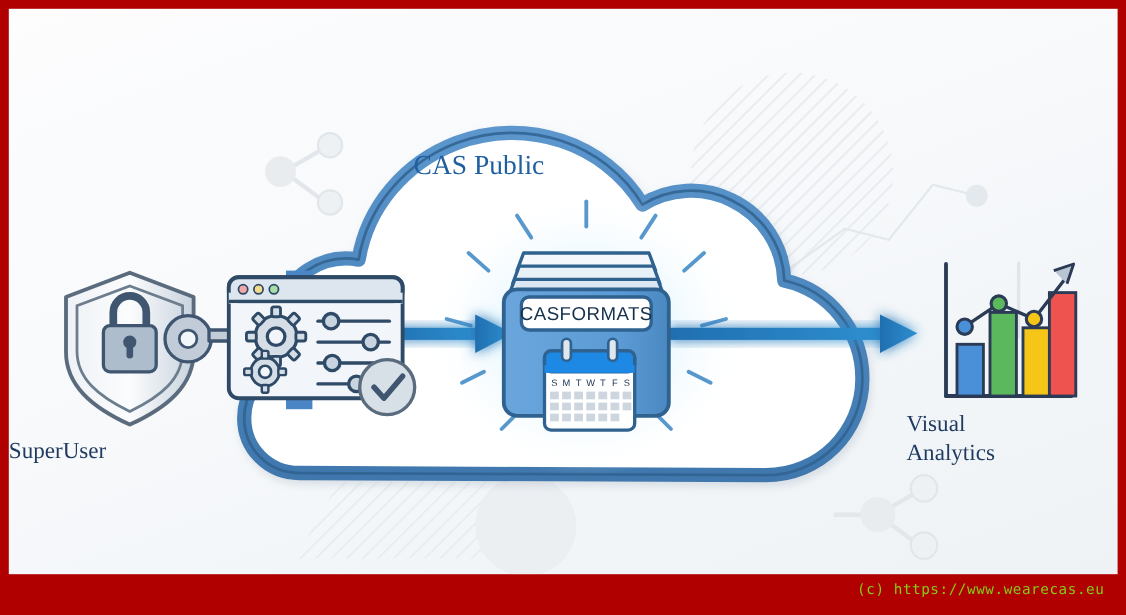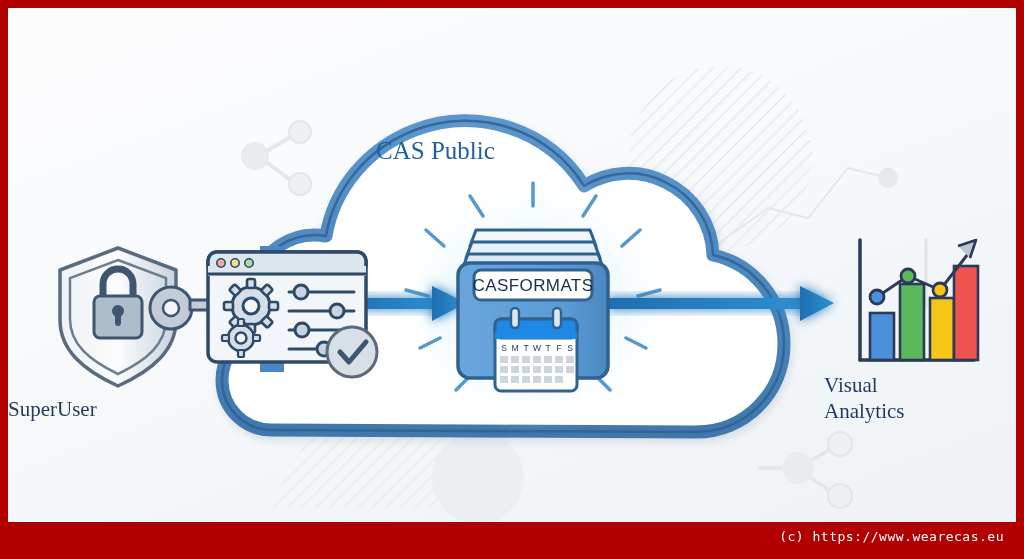--- a/index.html
+++ b/index.html
@@ -13,21 +13,21 @@
   #frame{
     position:absolute;
     left:8px; top:8px; width:1008px; height:514px;
     background:linear-gradient(160deg,#fdfdfe 0%,#f7f9fb 45%,#eef2f5 100%);
     overflow:hidden;
   }
   #canvas{position:absolute;left:0;top:0;width:1008px;height:514px;}
   .watermark{
     position:absolute;
     left:8px; top:522px; width:1008px; height:29px;
-    color:#ffffff;
+    color:#84cc16;
     font-family:"DejaVu Sans Mono","Liberation Mono",monospace;
     font-size:13px;
     letter-spacing:0.5px;
     display:flex;align-items:center;justify-content:flex-end;
     padding-right:12px;
     box-sizing:border-box;
   }
   .lbl{
     position:absolute;
     color:#1e3a5f;

